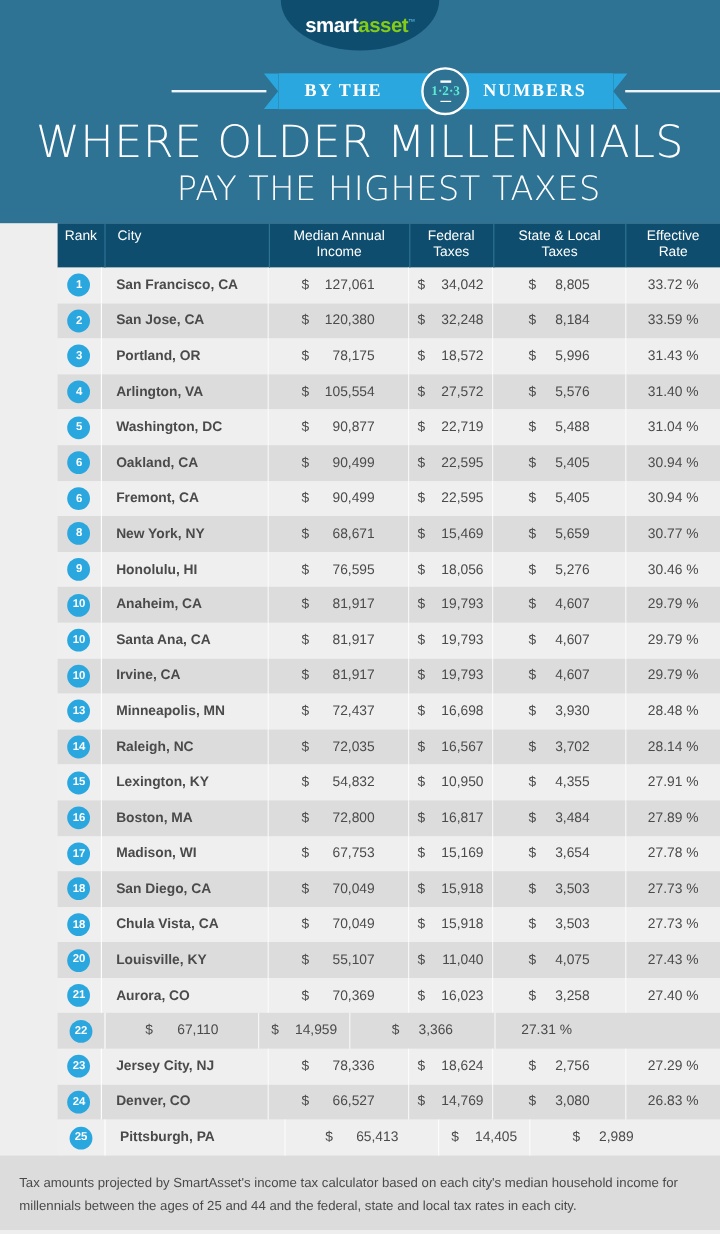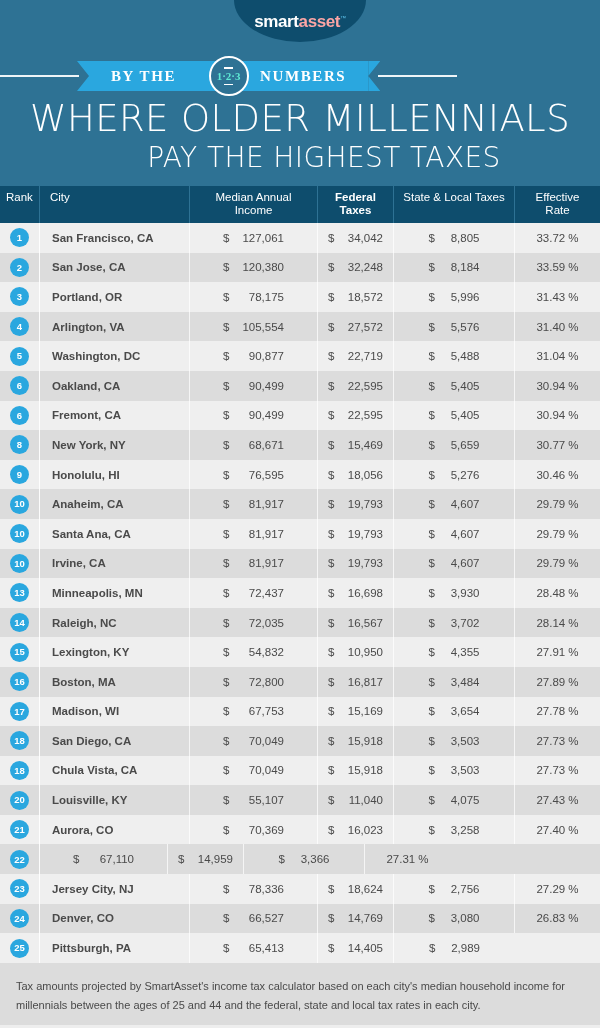--- a/index.html
+++ b/index.html
@@ -40,38 +40,38 @@
     padding-bottom: 12px;
   }
   .logo-text {
     font-size: 17px;
     font-weight: bold;
     letter-spacing: -0.4px;
     line-height: 1;
     position: relative;
   }
   .logo-text .smart { color: #ffffff; }
-  .logo-text .asset { color: #fca5a5; }
+  .logo-text .asset { color: #84cc16; }
   .logo-text .tm {
     color: #5ec2ea;
     font-size: 6px;
     vertical-align: super;
     font-weight: normal;
   }
 
   
   .ribbon-wrap {
     position: absolute;
     top: 58px;
     left: 0;
     width: 600px;
     height: 36px;
     display: flex;
     align-items: center;
-    justify-content: flex-start;
+    justify-content: flex-end;
   }
   .rule {
     width: 79px;
     height: 2px;
     background: #ffffff;
     opacity: 0.92;
   }
   .rule.left { margin-right: 10px; }
   .rule.right { margin-left: 10px; }
   .ribbon {
@@ -153,21 +153,21 @@
     font-size: 28px;
     font-weight: 300;
     letter-spacing: 0.4px;
     line-height: 1;
     margin-top: 7px;
     font-family: "DejaVu Sans", sans-serif;
     margin-left: 48px;
   }
 
   
-  .table { width: 600px; }
+  .table { width: 600px; padding-left: 48px; }
   .thead {
     display: flex;
     background: #0e4d6d;
     height: 37px;
     color: #ffffff;
   }
   .thead .cell {
     font-size: 11.5px;
     line-height: 13px;
     padding: 5px 8px 0 8px;
@@ -179,21 +179,21 @@
   .col-rank   { width: 40px;  }
   .col-city   { width: 150px; }
   .col-income { width: 128px; }
   .col-fed    { width: 76px;  }
   .col-state  { width: 121px; }
   .col-rate   { width: 85px;  }
 
   .thead .col-rank   { text-align: left; padding-left: 6px; }
   .thead .col-city   { text-align: left; padding-left: 10px; }
   .thead .col-income { text-align: center; }
-  .thead .col-fed    { text-align: center; font-weight: bold; }
+  .thead .col-fed    { text-align: center; }
   .thead .col-state  { text-align: center; }
   .thead .col-rate   { text-align: center; }
 
   .trow {
     display: flex;
     height: 29.6px;
     align-items: center;
     color: #4a4a4a;
   }
   .trow.odd  { background: #efefef; }

